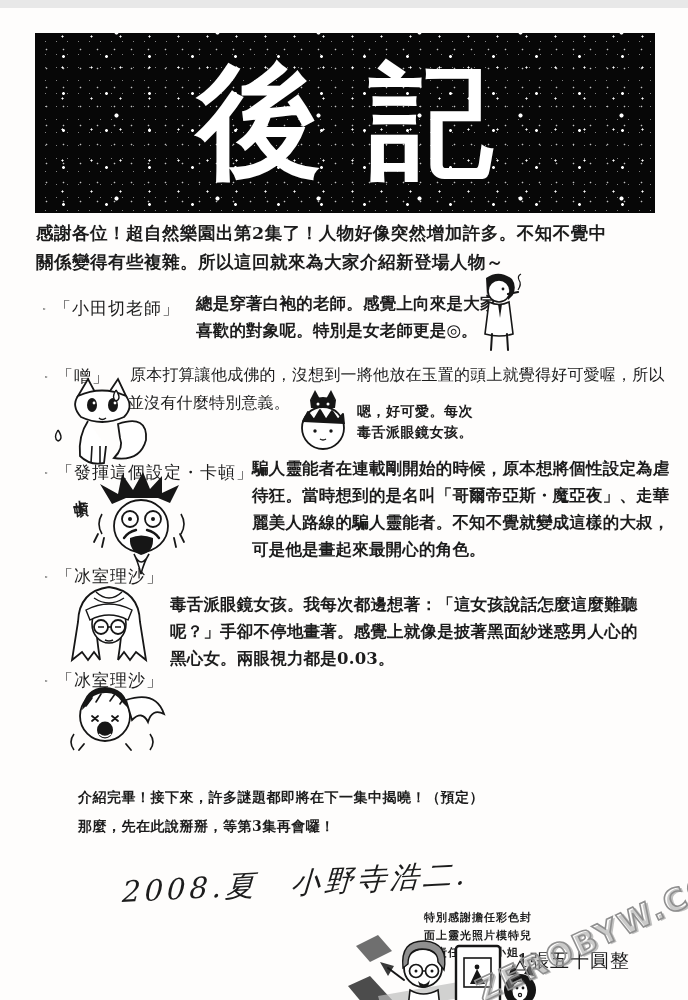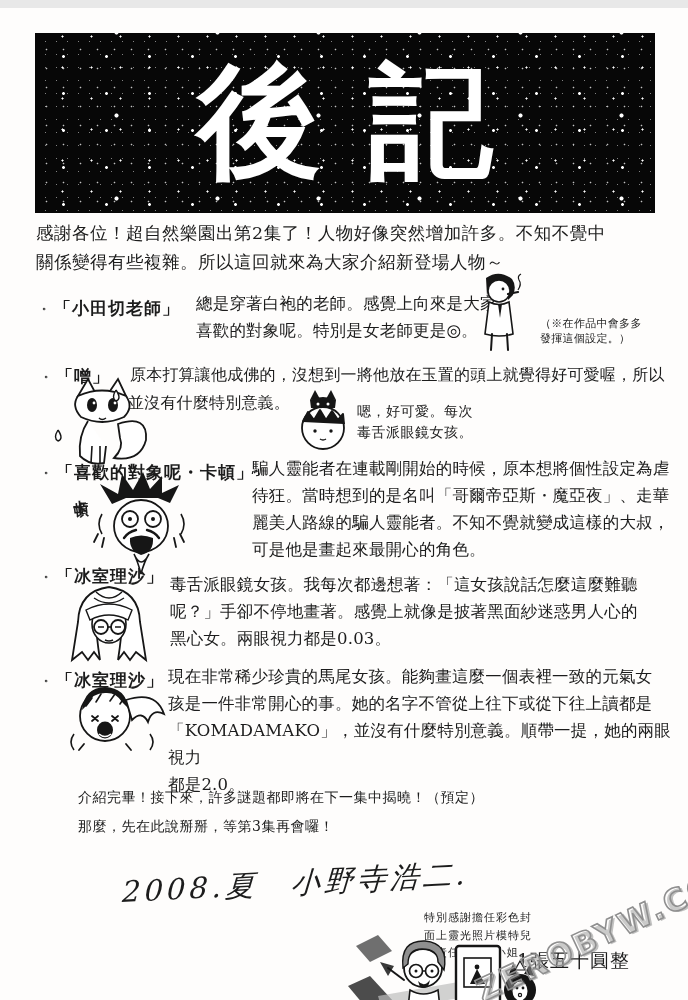--- a/index.html
+++ b/index.html
@@ -2,40 +2,40 @@
 <html><head>
 <meta charset="utf-8">
 <style>
   html,body{margin:0;padding:0;background:#e8e8e8;}
   .page{
     position:relative;width:688px;height:1000px;margin:8px auto;
     background:#fefdfc;overflow:hidden;
     font-family:"DejaVu Serif","Liberation Serif",serif;color:#1c1c1c;
   }
   .abs{position:absolute;}
-  .cjk{white-space:pre-line;}
+  .cjk{white-space:pre-line;font-weight:bold;}
   
   .banner{
     left:35px;top:25px;width:620px;height:180px;background-color:#070707;
     background-image:
       radial-gradient(circle,#ffffff 1.1px,transparent 1.7px),
       radial-gradient(circle,#ffffff 0.8px,transparent 1.3px),
       radial-gradient(circle,rgba(255,255,255,.75) 0.7px,transparent 1.1px),
       radial-gradient(circle,#ffffff 1.7px,transparent 2.4px),
       radial-gradient(circle,rgba(255,255,255,.5) 0.6px,transparent 1px);
     background-size:43px 37px,29px 31px,17px 19px,101px 83px,11px 13px;
     background-position:7px 5px,13px 19px,3px 7px,31px 41px,5px 2px;
   }
   .banner-title{
     width:100%;height:180px;line-height:176px;text-align:center;
     font-size:124px;font-weight:bold;color:#ffffff;
     letter-spacing:48px;text-indent:48px;
   }
   .intro{left:36px;top:211px;width:620px;font-size:17.5px;line-height:28.5px;letter-spacing:.5px;margin:0;}
-  .char-name{font-size:17px;letter-spacing:1px;white-space:nowrap;font-weight:bold;}
+  .char-name{font-size:17px;letter-spacing:1px;white-space:nowrap;}
   .bullet{font-size:10px;vertical-align:5px;margin-right:1px;}
   .desc{font-size:16.5px;line-height:27px;letter-spacing:.2px;}
   .oneline{white-space:nowrap;font-size:16px;letter-spacing:.2px;text-align:center;}
   .note{font-size:13.5px;line-height:19.5px;letter-spacing:.5px;}
   .note-sub{font-size:11px;line-height:15px;letter-spacing:.3px;}
   .shout{
     writing-mode:vertical-rl;text-orientation:upright;
     font-size:15px;font-weight:bold;transform:rotate(-6deg);letter-spacing:2px;
   }
   .closing{left:78px;top:775px;width:560px;font-size:14px;line-height:29px;letter-spacing:.5px;}
@@ -76,22 +76,20 @@
   <svg class="abs" style="left:472px;top:264px" width="54" height="82" viewBox="0 0 54 82">
     <path d="M14,6 Q27,-3 40,7 Q45,14 41,23 L36,28 Q36,11 25,11 Q16,13 15,24 Z" fill="#161616"></path>
     <circle cx="27" cy="19" r="11" fill="#fff" stroke="#161616" stroke-width="1.6"></circle>
     <circle cx="31" cy="17" r="1.4" fill="#161616"></circle>
     <path d="M36,22 L46,20" stroke="#161616" stroke-width="2.2" stroke-linecap="round"></path>
     <path d="M46,18 q4,-6 1,-10 q-2,-4 2,-6" fill="none" stroke="#161616" stroke-width="1.2"></path>
     <path d="M17,30 Q27,35 37,30 L41,62 Q27,66 13,62 Z" fill="#fff" stroke="#161616" stroke-width="1.6"></path>
     <path d="M26,32 L30,32 L28,46 Z" fill="#161616"></path>
     <path d="M20,62 L19,78 M35,62 L36,78" stroke="#161616" stroke-width="2" stroke-linecap="round"></path>
   </svg>
-  <div class="abs note-sub cjk" style="left:540px;top:308px;width:140px">（※在作品中會多多
-發揮這個設定。）</div>
 
   <div class="abs char-name" style="left:44px;top:357px">
     <span class="bullet">。</span><span>「噌」</span>
   </div>
   <div class="abs oneline" style="left:130px;top:357px">原本打算讓他成佛的，沒想到一將他放在玉置的頭上就覺得好可愛喔，所以</div>
   <div class="abs oneline" style="left:128px;top:385px">並沒有什麼特別意義。</div>
   <svg class="abs" style="left:48px;top:368px" width="120" height="98" viewBox="0 0 120 98">
     <polygon points="30,20 40,3 48,18" fill="#fff" stroke="#161616" stroke-width="1.8"></polygon>
     <polygon points="60,18 70,3 78,20" fill="#fff" stroke="#161616" stroke-width="1.8"></polygon>
     <path d="M30,20 Q54,9 78,20 Q86,31 76,41 Q54,51 33,41 Q23,30 30,20 Z" fill="#fff" stroke="#161616" stroke-width="1.8"></path>
@@ -115,21 +113,21 @@
     <circle cx="35" cy="40" r="21" fill="#fff" stroke="#161616" stroke-width="1.8"></circle>
     <path d="M15,34 L20,24 L26,32 L32,22 L38,32 L44,23 L50,32 L55,26 L56,36" fill="#161616" stroke="#161616" stroke-width="2" stroke-linejoin="round"></path>
     <circle cx="27" cy="43" r="1.7" fill="#161616"></circle>
     <circle cx="43" cy="43" r="1.7" fill="#161616"></circle>
     <path d="M32,51 q3,2 6,0" fill="none" stroke="#161616" stroke-width="1.4"></path>
   </svg>
   <div class="abs note cjk" style="left:357px;top:393px;width:150px;font-size:14px;line-height:21px">嗯，好可愛。每次
 毒舌派眼鏡女孩。</div>
 
   <div class="abs char-name" style="left:44px;top:453px">
-    <span class="bullet">。</span><span>「喜歡的對象呢・卡頓」</span>
+    <span class="bullet">。</span><span>「發揮這個設定・卡頓」</span>
   </div>
   <div class="abs desc cjk" style="left:252px;top:447px;width:420px">騙人靈能者在連載剛開始的時候，原本想將個性設定為虐
 待狂。當時想到的是名叫「哥爾帝亞斯・魔亞夜」、走華
 麗美人路線的騙人靈能者。不知不覺就變成這樣的大叔，
 可是他是畫起來最開心的角色。</div>
   <div class="abs shout" style="left:70px;top:480px">卡頓！</div>
   <svg class="abs" style="left:92px;top:462px" width="100" height="108" viewBox="0 0 100 108">
     <path d="M20,34 L8,14 L26,24 L30,4 L41,20 L51,2 L58,19 L70,6 L70,23 L87,15 L78,33 L66,28 L34,28 Z" fill="#161616"></path>
     <ellipse cx="49" cy="56" rx="27" ry="26" fill="#fff" stroke="#161616" stroke-width="1.8"></ellipse>
     <circle cx="38" cy="49" r="8" fill="#fff" stroke="#161616" stroke-width="1.8"></circle>
@@ -140,42 +138,38 @@
     <path d="M38,68 Q49,63 61,68 Q62,82 49,85 Q37,81 38,68 Z" fill="#161616"></path>
     <path d="M42,84 Q49,100 57,84 Q52,92 49,104 Q46,92 42,84 Z" fill="#fff" stroke="#161616" stroke-width="1.6"></path>
     <path d="M10,44 q-6,10 0,20" fill="none" stroke="#161616" stroke-width="1.6"></path>
     <path d="M89,44 q6,10 0,20" fill="none" stroke="#161616" stroke-width="1.6"></path>
     <path d="M6,64 l-4,8 M12,68 l-2,9 M88,64 l4,8 M82,68 l2,9" stroke="#161616" stroke-width="1.8" stroke-linecap="round"></path>
   </svg>
 
   <div class="abs char-name" style="left:44px;top:557px">
     <span class="bullet">。</span><span>「冰室理沙」</span>
   </div>
-  <div class="abs desc cjk" style="left:170px;top:563px;width:505px">毒舌派眼鏡女孩。我每次都邊想著：「這女孩說話怎麼這麼難聽
+  <div class="abs desc cjk" style="left:170px;top:583px;width:505px">毒舌派眼鏡女孩。我每次都邊想著：「這女孩說話怎麼這麼難聽
 呢？」手卻不停地畫著。感覺上就像是披著黑面紗迷惑男人心的
 黑心女。兩眼視力都是0.03。</div>
   <svg class="abs" style="left:66px;top:576px" width="86" height="84" viewBox="0 0 86 84">
     <path d="M43,3 Q13,7 12,38 L6,76 L16,68 L22,76 L28,68 L34,76 Q30,50 30,36 M43,3 Q73,7 74,38 L80,76 L70,68 L64,76 L58,68 L52,76 Q56,50 56,36" fill="#fff" stroke="#161616" stroke-width="1.8"></path>
     <path d="M28,14 Q43,24 58,14 M30,8 Q43,20 56,8" fill="none" stroke="#161616" stroke-width="1.4"></path>
     <ellipse cx="43" cy="40" rx="17" ry="19" fill="#fff" stroke="#161616" stroke-width="1.6"></ellipse>
     <path d="M20,26 Q43,14 66,26 L62,36 Q43,26 24,36 Z" fill="#fff" stroke="#161616" stroke-width="1.4"></path>
     <circle cx="35" cy="43" r="7" fill="#fff" stroke="#161616" stroke-width="1.8"></circle>
     <circle cx="52" cy="43" r="7" fill="#fff" stroke="#161616" stroke-width="1.8"></circle>
     <path d="M42,43 L45,43" stroke="#161616" stroke-width="1.6"></path>
     <path d="M32,43 L38,43 M49,43 L55,43" stroke="#161616" stroke-width="1.6"></path>
     <path d="M39,56 q4,2 8,0" fill="none" stroke="#161616" stroke-width="1.4"></path>
   </svg>
 
   <div class="abs char-name" style="left:44px;top:661px">
     <span class="bullet">。</span><span>「冰室理沙」</span>
   </div>
-  <div class="abs desc cjk" style="left:168px;top:655px;width:512px">現在非常稀少珍貴的馬尾女孩。能夠畫這麼一個表裡一致的元氣女
-孩是一件非常開心的事。她的名字不管從上往下或從下往上讀都是
-「KOMADAMAKO」，並沒有什麼特別意義。順帶一提，她的兩眼視力
-都是2.0。</div>
   <svg class="abs" style="left:60px;top:668px" width="112" height="80" viewBox="0 0 112 80">
     <circle cx="45" cy="40" r="25" fill="#fff" stroke="#161616" stroke-width="1.8"></circle>
     <path d="M22,34 Q24,12 45,11 Q66,12 68,32 L62,26 Q56,16 45,17 Q32,17 28,28 Z" fill="#161616"></path>
     <path d="M26,30 L32,22 M36,26 L41,18 M50,25 L55,18 M60,28 L64,22" stroke="#161616" stroke-width="1.6" stroke-linecap="round"></path>
     <path d="M66,24 Q96,14 104,38 Q92,32 88,46 Q82,34 72,44 Z" fill="#fff" stroke="#161616" stroke-width="1.8"></path>
     <path d="M32,40 l6,5 m0,-5 l-6,5 M52,40 l6,5 m0,-5 l-6,5" stroke="#161616" stroke-width="1.8" stroke-linecap="round"></path>
     <ellipse cx="45" cy="54" rx="8" ry="8.5" fill="#161616"></ellipse>
     <path d="M39,58 q6,5 12,0" fill="none" stroke="#fff" stroke-width="1.6"></path>
     <path d="M14,58 q-6,8 0,16 M90,58 q6,8 0,16" fill="none" stroke="#161616" stroke-width="1.6"></path>
     <path d="M24,68 l-5,6 M66,68 l5,6" stroke="#161616" stroke-width="1.8" stroke-linecap="round"></path>

